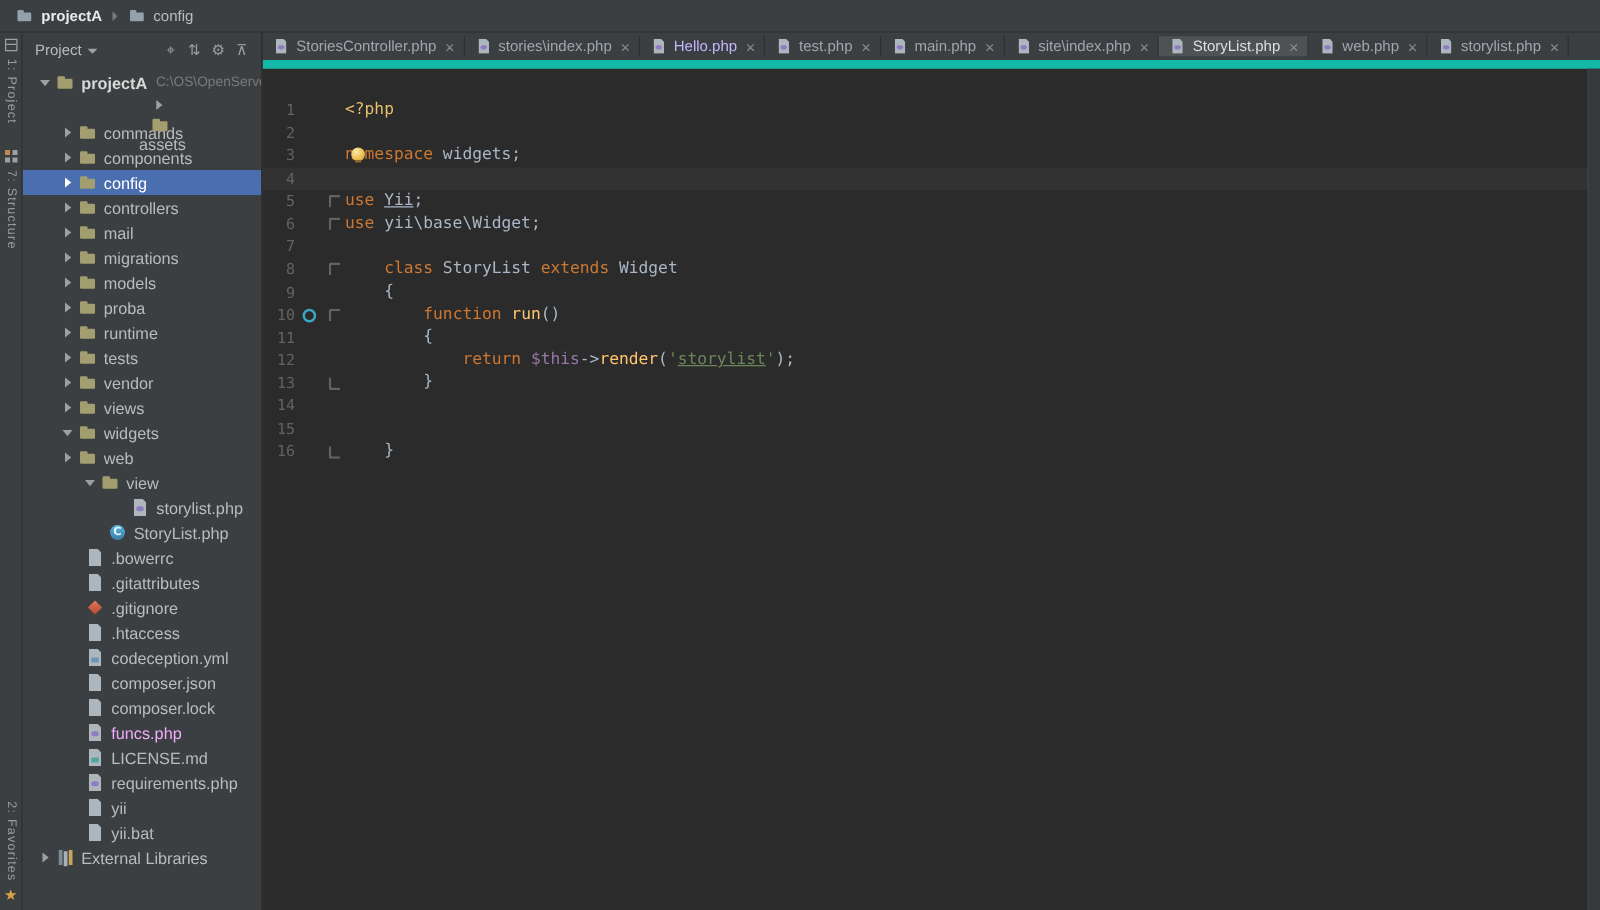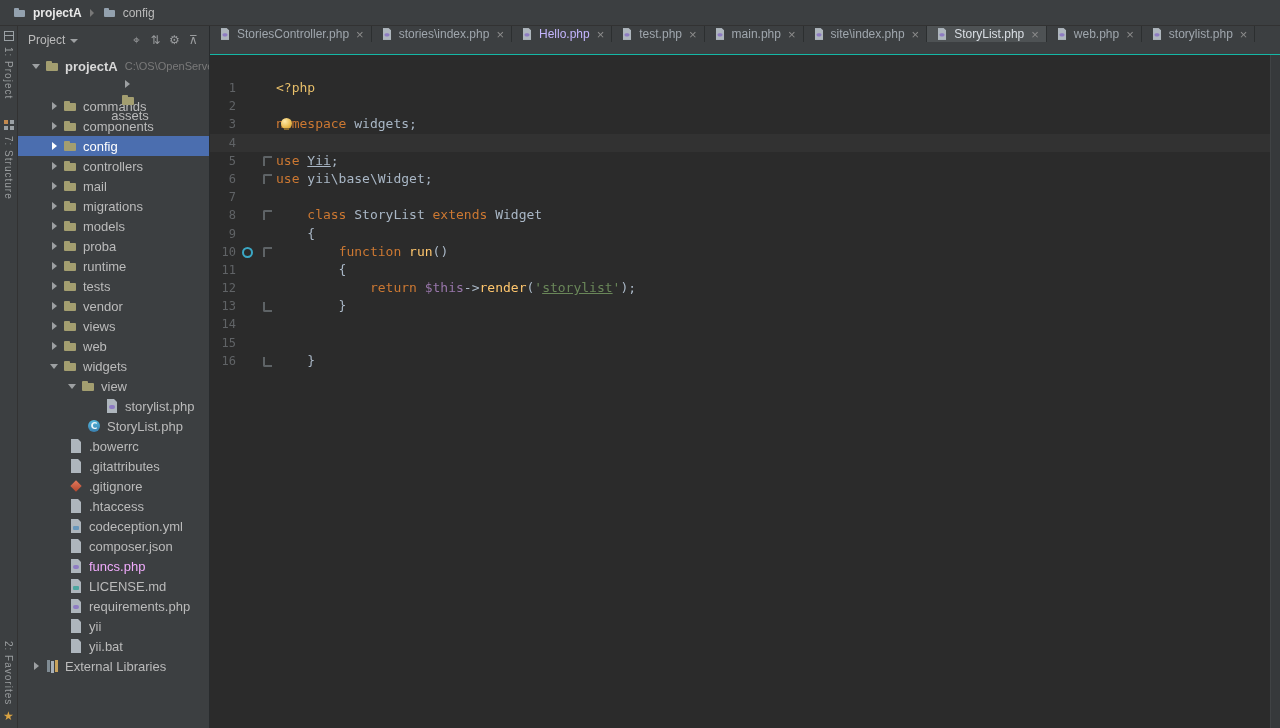--- a/index.html
+++ b/index.html
@@ -66,21 +66,21 @@
   .ic-ptool{width:12px;height:12px;flex:0 0 12px}
   .ic-ptool::before{content:"";position:absolute;inset:1px;border:1px solid #9AA0A4}
   .ic-ptool::after{content:"";position:absolute;left:2px;top:5px;right:2px;height:1px;background:#9AA0A4}
   .ic-structure{width:12px;height:12px;flex:0 0 12px}
   .ic-structure::before{content:"";position:absolute;left:1px;top:1px;width:4px;height:4px;background:#C38A4F}
   .ic-structure::after{content:"";position:absolute;left:1px;top:7px;width:4px;height:4px;background:#9AA0A4;box-shadow:6px 0 0 #9AA0A4,6px -6px 0 #9AA0A4}
   .tab .ic{transform:scale(.85)}
 
   
   .editor-area{position:absolute;left:210px;top:26px;right:0;bottom:0;background:var(--editor-bg,#2B2B2B);z-index:2}
-  .tabbar{height:29px;background:var(--panel-bg,#3C3F41);display:flex;align-items:flex-start;overflow:hidden;border-bottom:1px solid #14b8a6}
+  .tabbar{height:29px;background:var(--panel-bg,#3C3F41);display:flex;align-items:center;overflow:hidden;border-bottom:7px solid #14b8a6}
   .tab{display:flex;align-items:center;gap:4px;padding:0 7px;font-size:12px;color:#9FA6AD;cursor:pointer;
        border-right:1px solid #2C2F30;background:var(--panel-bg,#3C3F41);white-space:nowrap}
   .tab.active{background:var(--tab-active,#4E5254);color:#DADFE5}
   .tab-close{color:#8C8C8C;font-size:13px;margin-left:3px;line-height:1}
 
   .editor{position:absolute;left:0;top:29px;right:0;bottom:0;padding-top:24px;
           font-family:"DejaVu Sans Mono",monospace;font-size:13px}
   .cl{height:18.2px;line-height:18.2px;display:flex;white-space:pre;position:relative}
   .cl.active{background:var(--caret-line,#323232)}
   .ln{flex:0 0 26px;text-align:right;color:var(--line-number,#606366);font-size:12px}
@@ -215,28 +215,28 @@
         <span class="tw-arrow right"></span>
         <span class="ic ic-folder"></span>
         <span class="tree-label">vendor</span>
       </div>
       <div class="tree-row" style="padding-left: 28px;">
         <span class="tw-arrow right"></span>
         <span class="ic ic-folder"></span>
         <span class="tree-label">views</span>
       </div>
       <div class="tree-row" style="padding-left: 28px;">
+        <span class="tw-arrow down"></span>
+        <span class="ic ic-folder"></span>
+        <span class="tree-label">widgets</span>
+      </div>
+      <div class="tree-row" style="padding-left: 28px;">
         <span class="tw-arrow right"></span>
         <span class="ic ic-folder"></span>
         <span class="tree-label">web</span>
-      </div>
-      <div class="tree-row" style="padding-left: 28px;">
-        <span class="tw-arrow down"></span>
-        <span class="ic ic-folder"></span>
-        <span class="tree-label">widgets</span>
       </div>
       <div class="tree-row" style="padding-left: 46px;">
         <span class="tw-arrow down"></span>
         <span class="ic ic-folder"></span>
         <span class="tree-label">view</span>
       </div>
       <div class="tree-row" style="padding-left: 64px;">
         <span class="tw-arrow"></span>
         <span class="ic ic-page ic-php fileshift"></span>
         <span class="tree-label">storylist.php</span>
@@ -268,20 +268,25 @@
       </div>
       <div class="tree-row" style="padding-left: 28px;">
         <span class="tw-arrow"></span>
         <span class="ic ic-page ic-yml fileshift"></span>
         <span class="tree-label">codeception.yml</span>
       </div>
       <div class="tree-row" style="padding-left: 28px;">
         <span class="tw-arrow"></span>
         <span class="ic ic-page fileshift"></span>
         <span class="tree-label">composer.json</span>
+      </div>
+      <div class="tree-row" style="padding-left: 28px;">
+        <span class="tw-arrow"></span>
+        <span class="ic ic-page fileshift"></span>
+        <span class="tree-label">composer.lock</span>
       </div>
       <div class="tree-row" style="padding-left: 28px;">
         <span class="tw-arrow"></span>
         <span class="ic ic-page ic-php fileshift"></span>
         <span class="tree-label" style="color: #f0abfc;">funcs.php</span>
       </div>
       <div class="tree-row" style="padding-left: 28px;">
         <span class="tw-arrow"></span>
         <span class="ic ic-page ic-md fileshift"></span>
         <span class="tree-label">LICENSE.md</span>

